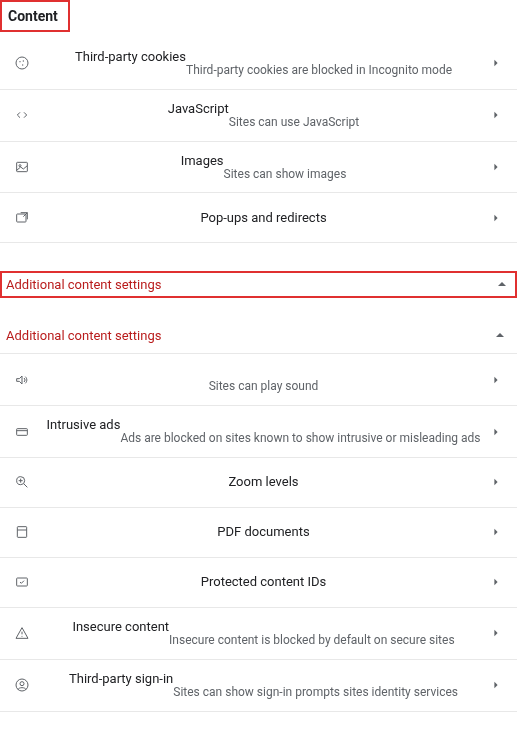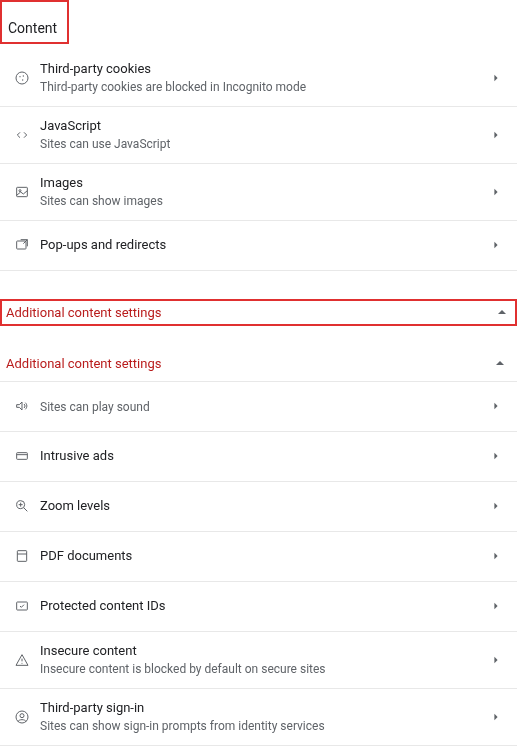--- a/index.html
+++ b/index.html
@@ -9,25 +9,24 @@
     }
     body {
       font-family: "Segoe UI", Roboto, Arial, sans-serif;
       font-size: 13px;
       color: #202124;
       width: 517px;
       background: #fff;
     }
     .section-header {
       font-size: 14px;
-      font-weight: 400;
+      font-weight: 700;
       color: #202124;
       padding: 6px 10px 6px 6px;
       display: inline-block;
-      margin-top: 12px;
     }
     .highlight-box {
       border: 2px solid #e03030;
       display: inline-block;
     }
     .item-row {
       display: flex;
       align-items: center;
       padding: 10px 12px 10px 8px;
       border-bottom: 1px solid #e8e8e8;
@@ -46,33 +45,33 @@
       width: 16px;
       height: 16px;
       stroke: #5f6368;
       fill: none;
       stroke-width: 1.5;
     }
     .item-text {
       flex: 1;
       padding-left: 4px;
       display: flex;
-      flex-direction: column;
+      flex-direction: row;
       justify-content: center;
     }
     .item-title {
       font-size: 13px;
       color: #202124;
       line-height: 1.4;
     }
     .item-sub {
       font-size: 12px;
       color: #5f6368;
       line-height: 1.4;
-      margin-top: 1px;
+      margin-top: 14px;
     }
     .item-arrow {
       width: 18px;
       display: flex;
       justify-content: center;
       align-items: center;
       flex-shrink: 0;
     }
     .item-arrow svg {
       width: 8px;
@@ -231,20 +230,21 @@
 
 <div class="item-row">
   <span class="item-icon">
     <svg viewBox="0 0 24 24">
         <rect x="4" y="7" width="16" height="10" rx="1"></rect>
         <line x1="4" y1="10" x2="20" y2="10"></line>
       </svg>
   </span>
   <div class="item-text">
     <div class="item-title">Intrusive ads</div>
+    <div class="item-sub">Ads are blocked on sites known to show intrusive or misleading ads</div>
   </div>
   <span class="item-arrow">
     <svg viewBox="0 0 10 10">
         <path d="M3 1 L7 5 L3 9 Z"></path>
       </svg>
   </span>
 </div>
 
 <div class="item-row">
   <span class="item-icon">
@@ -321,20 +321,20 @@
 <div class="item-row">
   <span class="item-icon">
     <svg viewBox="0 0 24 24">
         <circle cx="12" cy="12" r="9"></circle>
         <circle cx="12" cy="10" r="3"></circle>
         <path d="M6 19 C7 15 17 15 18 19"></path>
       </svg>
   </span>
   <div class="item-text">
     <div class="item-title">Third-party sign-in</div>
-    <div class="item-sub">Sites can show sign-in prompts from identity services</div>
+    <div class="item-sub">Sites can show sign-in prompts sites identity services</div>
   </div>
   <span class="item-arrow">
     <svg viewBox="0 0 10 10">
         <path d="M3 1 L7 5 L3 9 Z"></path>
       </svg>
   </span>
 </div>
 
 </body></html>

